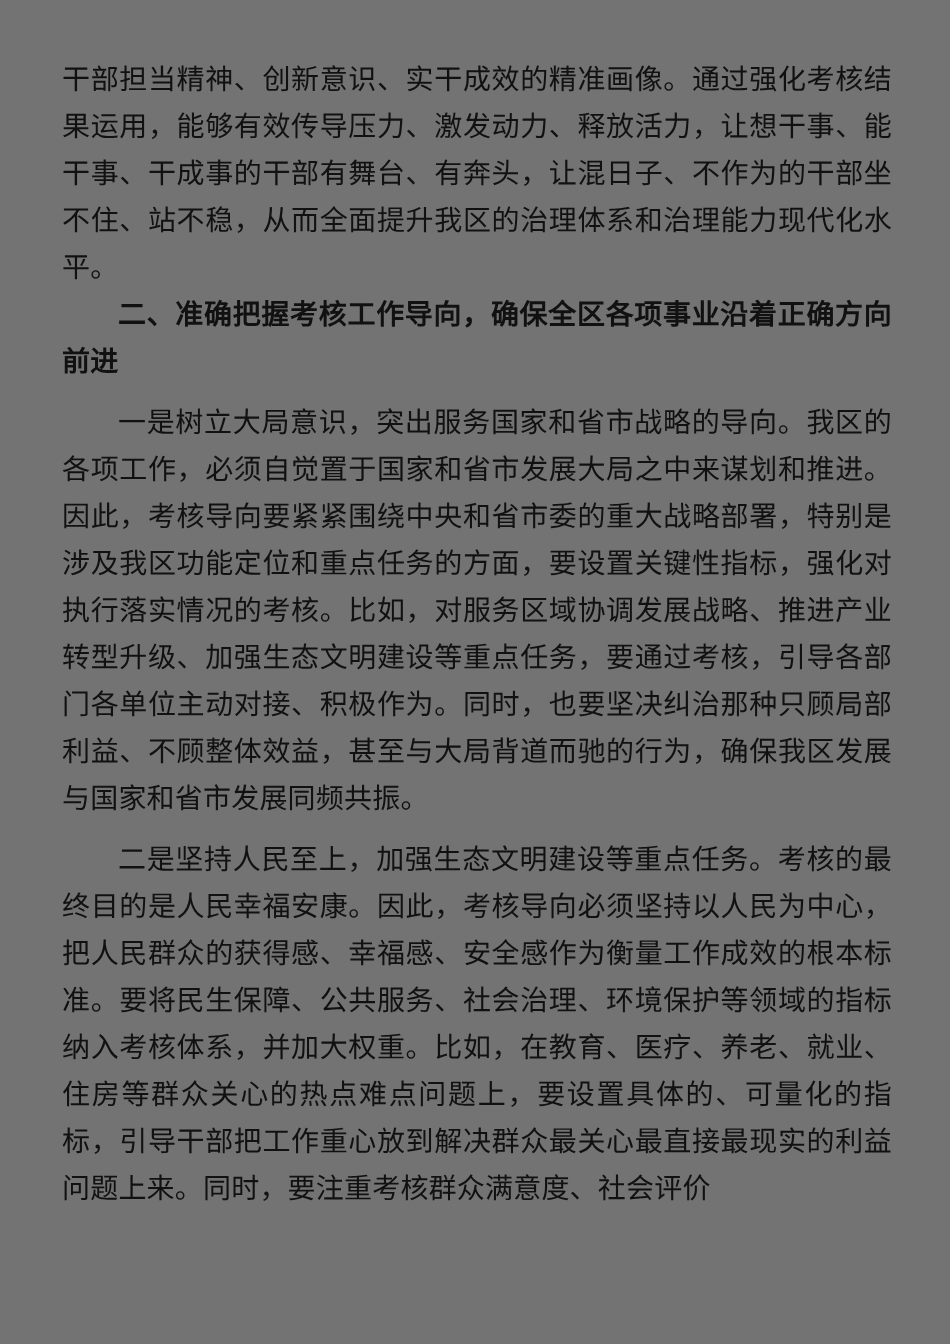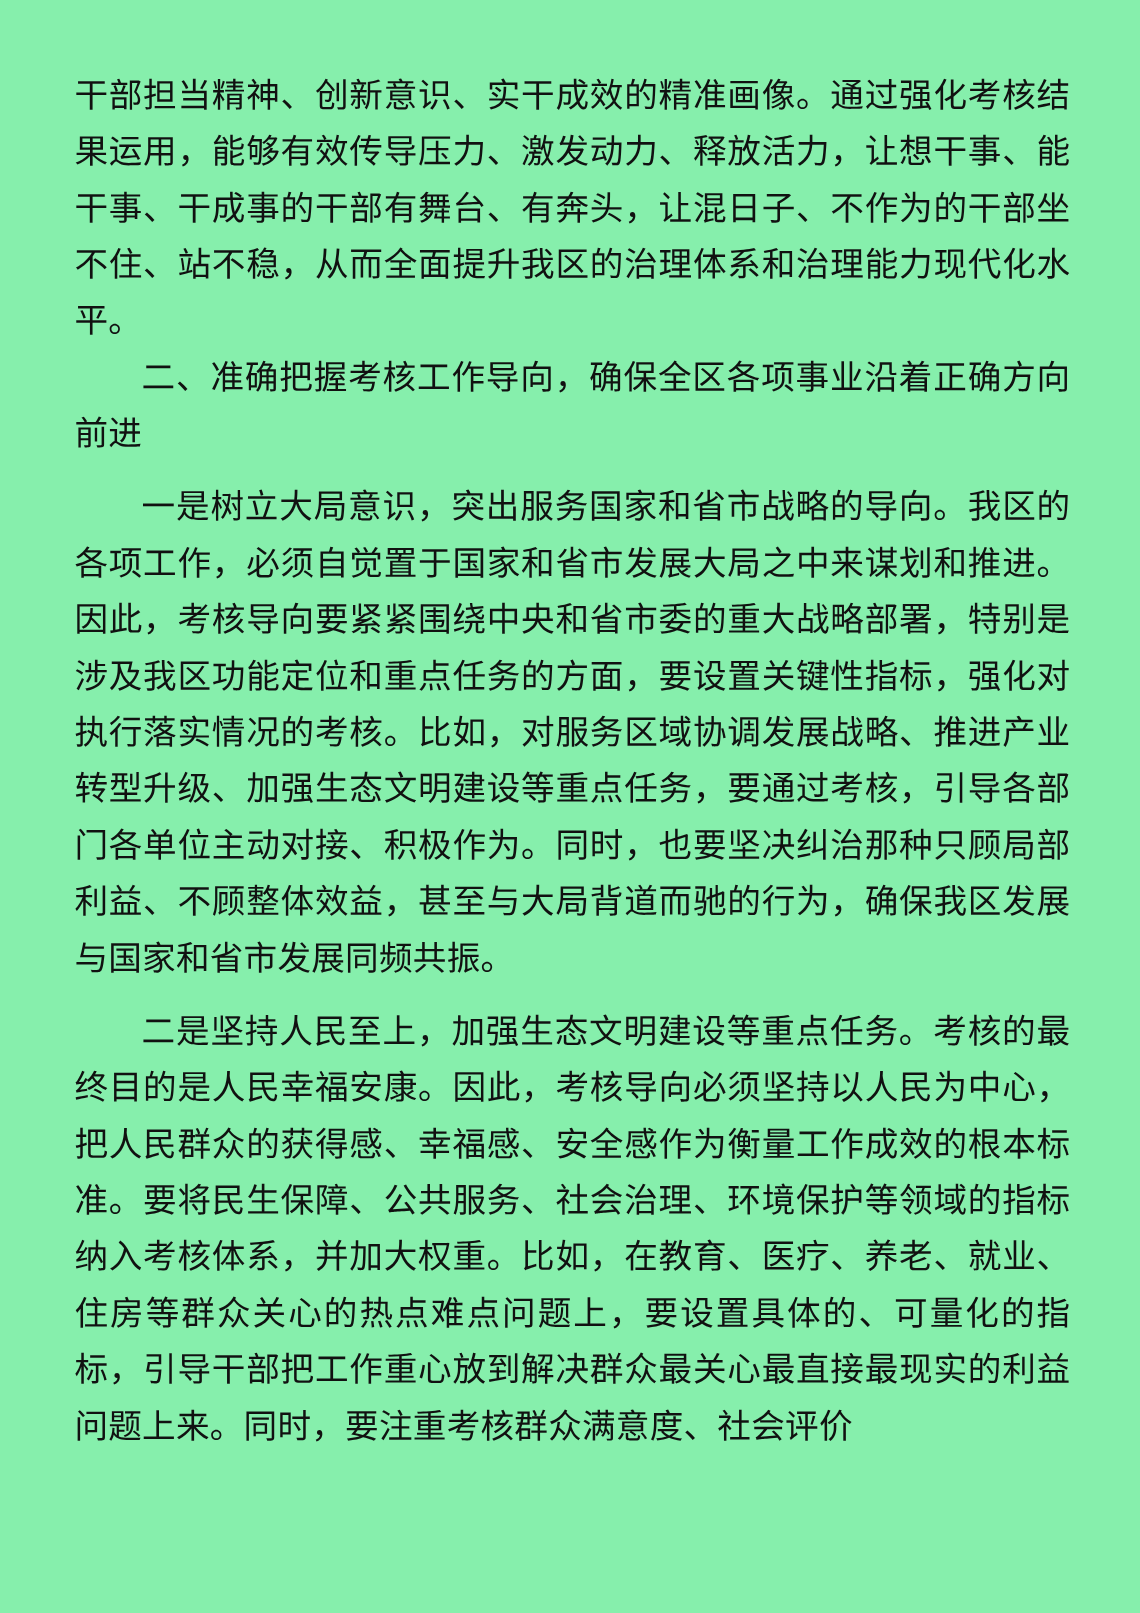--- a/index.html
+++ b/index.html
@@ -14,21 +14,21 @@
     overflow: hidden;
     font-family: "Liberation Sans", "DejaVu Sans", sans-serif;
     color: #000000;
     -webkit-font-smoothing: antialiased;
   }
 
   #page {
     position: relative;
     width: 950px;
     height: 1344px;
-    background: #86efac;
+    background: #737373;
     box-sizing: border-box;
     padding: 56px 60px 0 62px;
   }
 
   .doc-body {
     width: 830px;
   }
 
   p.para {
     margin: 0;
@@ -49,21 +49,21 @@
   }
 
   
   p.indent {
     text-indent: 56px;
   }
 
   
   p.section-heading {
     text-indent: 56px;
-    font-weight: 400;
+    font-weight: 700;
   }
 
   
   p.spaced {
     margin-top: 14px;
   }
 
   .lead {
     font-weight: 400;
     letter-spacing: 0.2px;

